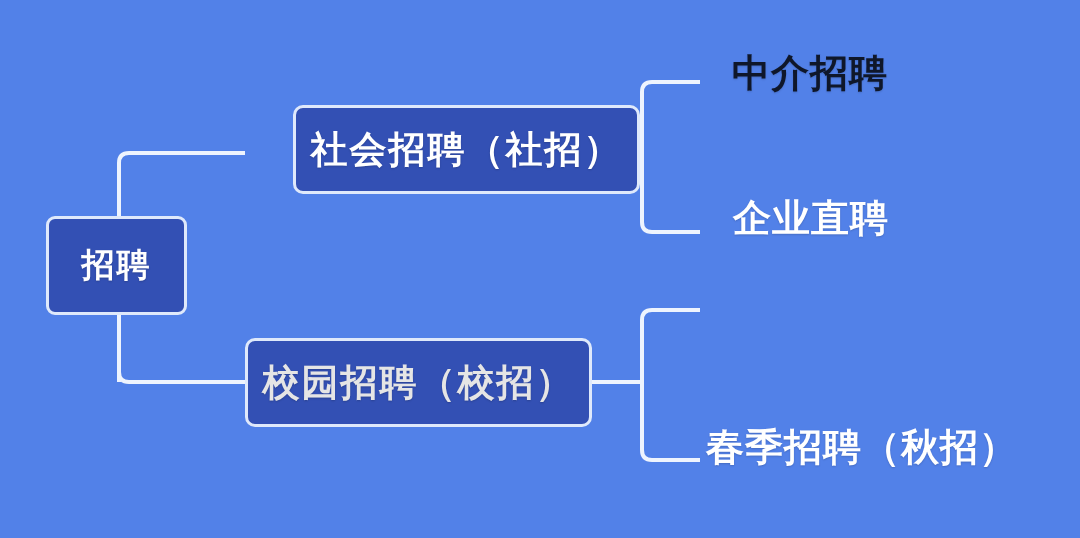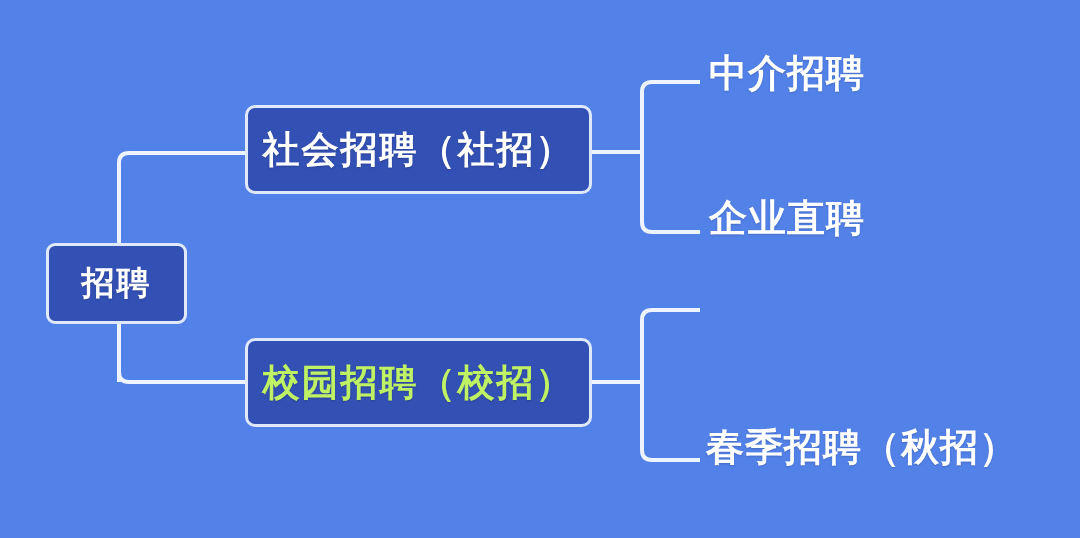--- a/index.html
+++ b/index.html
@@ -34,23 +34,23 @@
     align-items: center;
     justify-content: center;
     color: #ffffff;
     font-weight: bold;
     letter-spacing: 2px;
     white-space: nowrap;
     text-shadow: 0 1px 2px rgba(0,0,0,0.18);
   }
   .node-root {
     left: 46px;
-    top: 243px;
+    top: 216px;
     width: 141px;
-    height: 81px;
+    height: 99px;
     font-size: 33px;
     border-radius: 9px;
   }
   .node-l2 {
     left: 245px;
     width: 347px;
     height: 89px;
     font-size: 37px;
   }
   .node-l2.social { top: 105px; }
@@ -100,28 +100,28 @@
       <path d="M 642 320 Q 642 310 652 310 L 700 310"></path>
 
       <path d="M 642 450 Q 642 460 652 460 L 700 460"></path>
     </g>
   </svg>
 
   <div class="node-box node-root" style="background: rgb(51, 80, 180); border-color: rgb(223, 233, 251); color: rgb(255, 255, 255);">
     <span>招聘</span>
   </div>
 
-  <div class="node-box node-l2 social" style="background: rgb(51, 80, 180); border-color: rgb(223, 233, 251); color: rgb(255, 255, 255);">
+  <div class="node-box node-l2 social" style="background: rgb(51, 80, 180); border-color: rgb(223, 233, 251); color: rgb(255, 255, 255); margin-left: 48px;">
     <span>社会招聘（社招）</span>
   </div>
 
-  <div class="node-box node-l2 campus" style="background: rgb(51, 80, 180); border-color: rgb(223, 233, 251); color: #bef264;">
+  <div class="node-box node-l2 campus" style="background: rgb(51, 80, 180); border-color: rgb(223, 233, 251); color: #e5e5e5;">
     <span>校园招聘（校招）</span>
   </div>
 
-  <div class="leaf-label leaf-1" style="color: #ffffff;">中介招聘</div>
+  <div class="leaf-label leaf-1" style="color: #0f172a; margin-left: 23px;">中介招聘</div>
 
-  <div class="leaf-label leaf-2" style="color: rgb(255, 255, 255);">企业直聘</div>
+  <div class="leaf-label leaf-2" style="color: rgb(255, 255, 255); margin-left: 24px;">企业直聘</div>
 
 
   <div class="leaf-label leaf-4" style="color: rgb(255, 255, 255);">春季招聘（秋招）</div>
 
 </div>
 
 </body></html>

